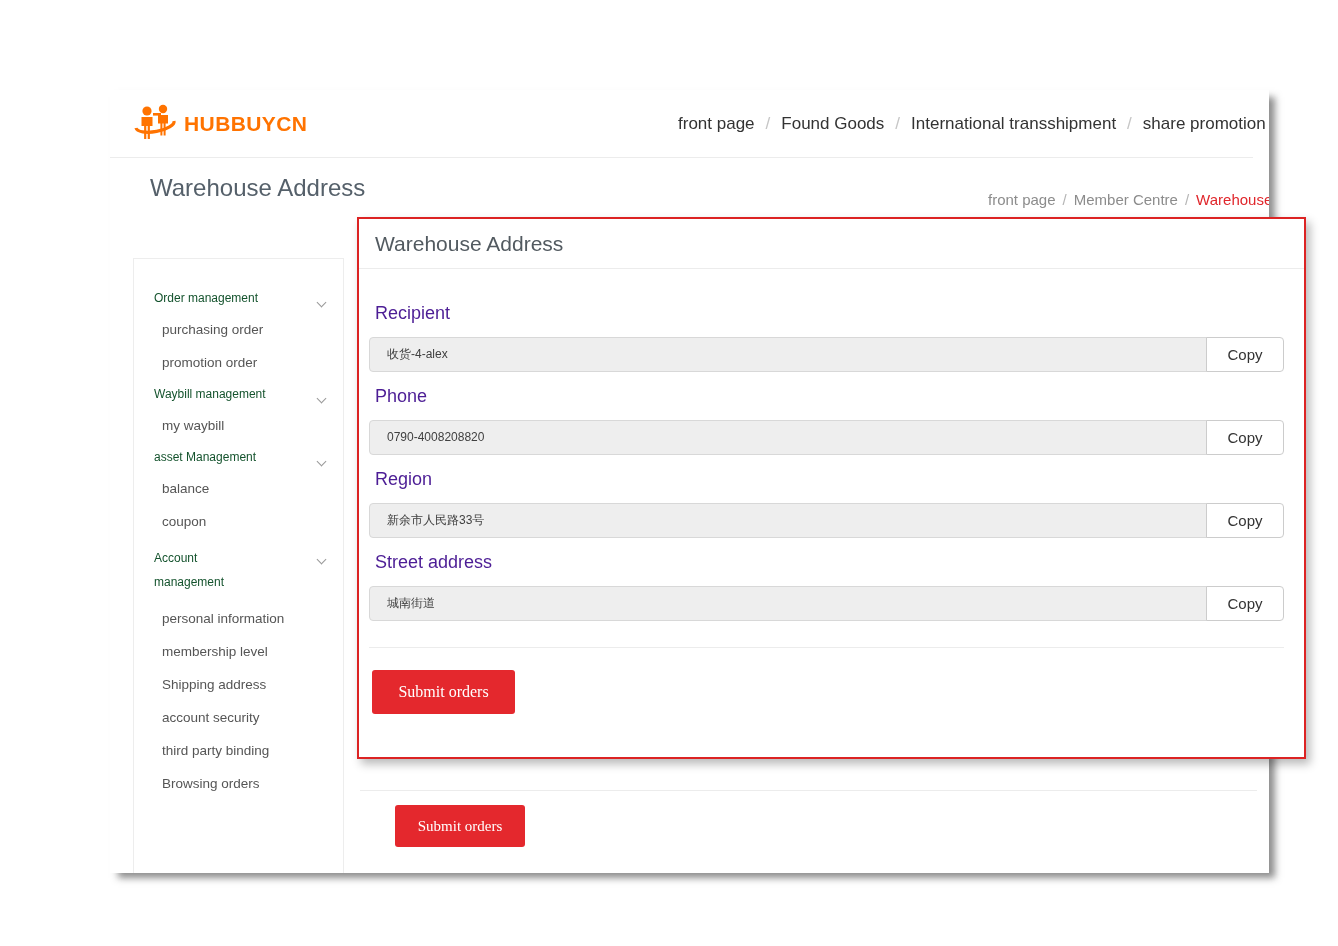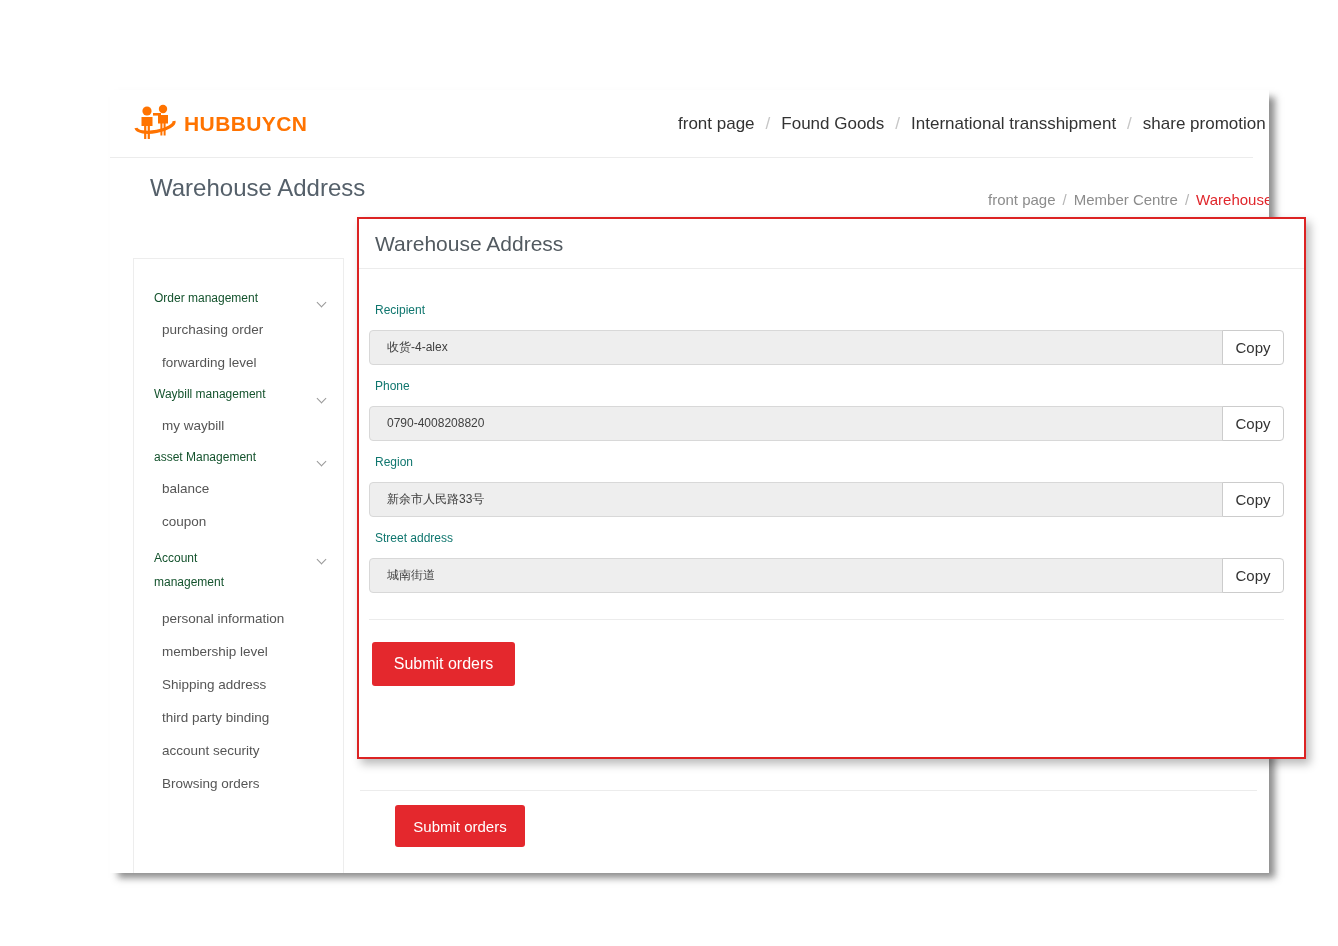--- a/index.html
+++ b/index.html
@@ -41,38 +41,38 @@
     padding:8px 36px 8px 20px; cursor:pointer;}
   .sb-link{font-size:13.5px; color:#555; padding:9px 20px 9px 28px; cursor:pointer;}
   .chev{position:absolute; right:18px; top:16px; width:7px; height:7px;
     border-right:1.6px solid #999; border-bottom:1.6px solid #999; transform:rotate(45deg);}
   .sb-section.wrap .label{display:inline-block; width:112px; line-height:24px;}
   .sb-section.wrap .chev{top:18px;}
 
   
   .main-divider{position:absolute; left:250px; right:12px; top:700px; border-top:1px solid var(--divider);}
   .btn-red{background:var(--red); color:#fff; border:none; border-radius:3px; cursor:pointer;
-    font-family:Liberation Sans, sans-serif;}
+    font-family:Liberation Serif, serif;}
   .main-submit{position:absolute; left:285px; top:715px; width:130px; height:42px; font-size:15px;}
 
   
   .overlay{position:absolute; left:357px; top:217px; width:949px; height:542px;
     background:#fff; border:2px solid var(--border-red); z-index:10;
     box-shadow:4px 5px 9px rgba(0,0,0,.28);}
   .overlay-header{padding:13px 16px 12px; border-bottom:1px solid var(--divider);
     font-size:21px; color:#525a60;}
   .overlay-body{padding:0 20px 0 10px;}
   .field{margin-top:14px;}
   .field:first-child{margin-top:34px;}
-  .field-label{font-size:12px; color:#0f766e; margin:0 0 13px 6px;}
+  .field-label{font-size:18px; color:#4c1d95; margin:0 0 13px 6px;}
   .input-group{display:flex; height:35px;}
   .input-box{flex:1; background:#eee; border:1px solid #d8d8d8; border-radius:4px 0 0 4px;
     line-height:33px; padding-left:17px; font-size:12px; color:#404040;
     white-space:nowrap; overflow:hidden;}
-  .copy-btn{width:62px; background:#fff; border:1px solid #ccc; margin-left:-1px;
+  .copy-btn{width:78px; background:#fff; border:1px solid #ccc; margin-left:-1px;
     border-radius:0 4px 4px 0; font-size:15px; color:#333; cursor:pointer;
     font-family:"Liberation Sans", sans-serif;}
   .overlay-divider{border-top:1px solid var(--divider); margin-top:26px;}
   .overlay-submit{margin:22px 0 0 3px; width:143px; height:44px; font-size:16px;}
 </style>
 </head>
 <body>
 
 <div class="page-card">
 
@@ -96,38 +96,38 @@
   <div class="page-title">Warehouse Address</div>
   <div class="breadcrumb">
     <span class="crumb">front page</span><span class="sep">/</span><span class="crumb">Member Centre</span><span class="sep">/</span><span class="crumb active">Warehouse Address</span>
   </div>
 
   <div class="sidebar">
     <div class="sb-section">
       <span class="label">Order management</span><i class="chev"></i>
     </div>
     <div class="sb-link">purchasing order</div>
-    <div class="sb-link">forwarding level</div>
+    <div class="sb-link">promotion order</div>
     <div class="sb-section">
       <span class="label">Waybill management</span><i class="chev"></i>
     </div>
     <div class="sb-link">my waybill</div>
     <div class="sb-section">
       <span class="label">asset Management</span><i class="chev"></i>
     </div>
     <div class="sb-link">balance</div>
     <div class="sb-link">coupon</div>
     <div class="sb-section wrap">
       <span class="label">Account management</span><i class="chev"></i>
     </div>
     <div class="sb-link">personal information</div>
     <div class="sb-link">membership level</div>
     <div class="sb-link">Shipping address</div>
+    <div class="sb-link">account security</div>
     <div class="sb-link">third party binding</div>
-    <div class="sb-link">account security</div>
     <div class="sb-link">Browsing orders</div>
   </div>
 
   <div class="main-divider"></div>
   <button class="btn-red main-submit">Submit orders</button>
 </div>
 
 <div class="overlay">
   <div class="overlay-header">Warehouse Address</div>
   <div class="overlay-body">

